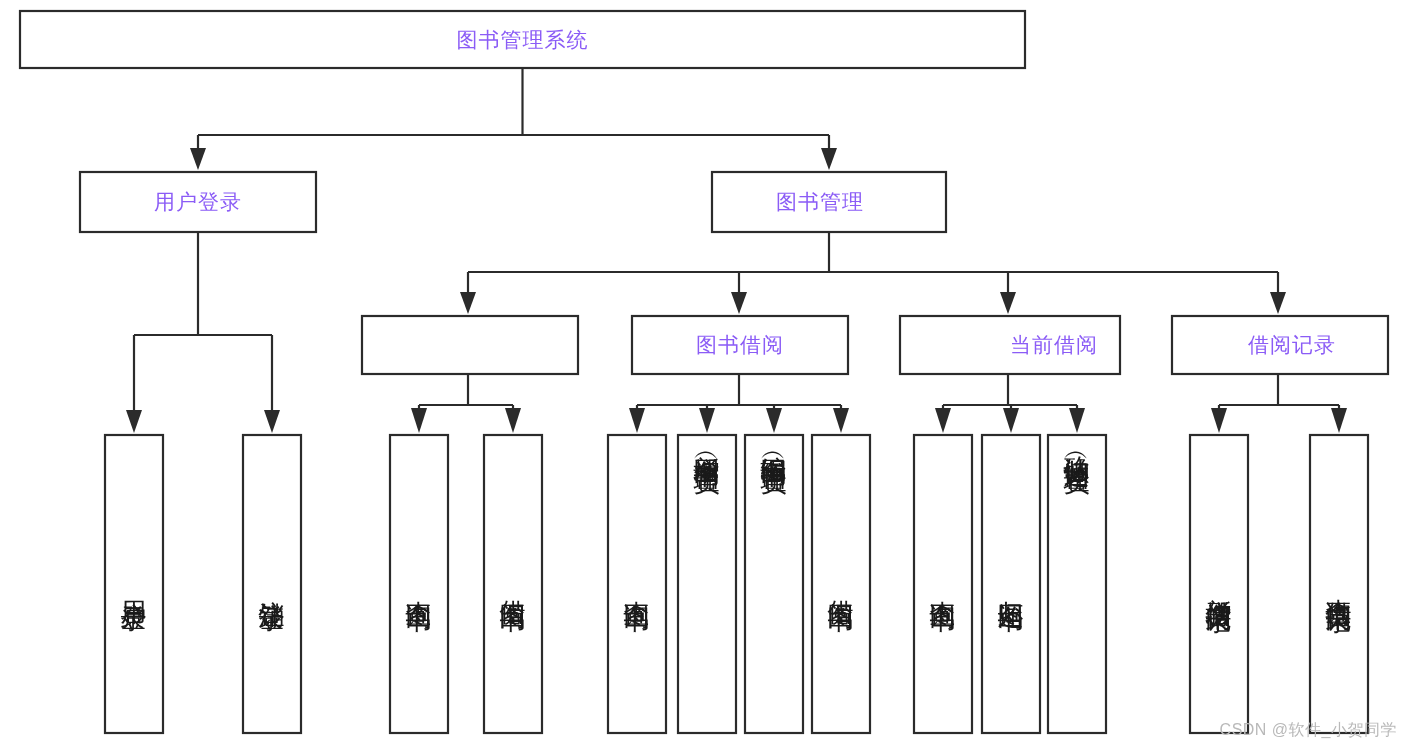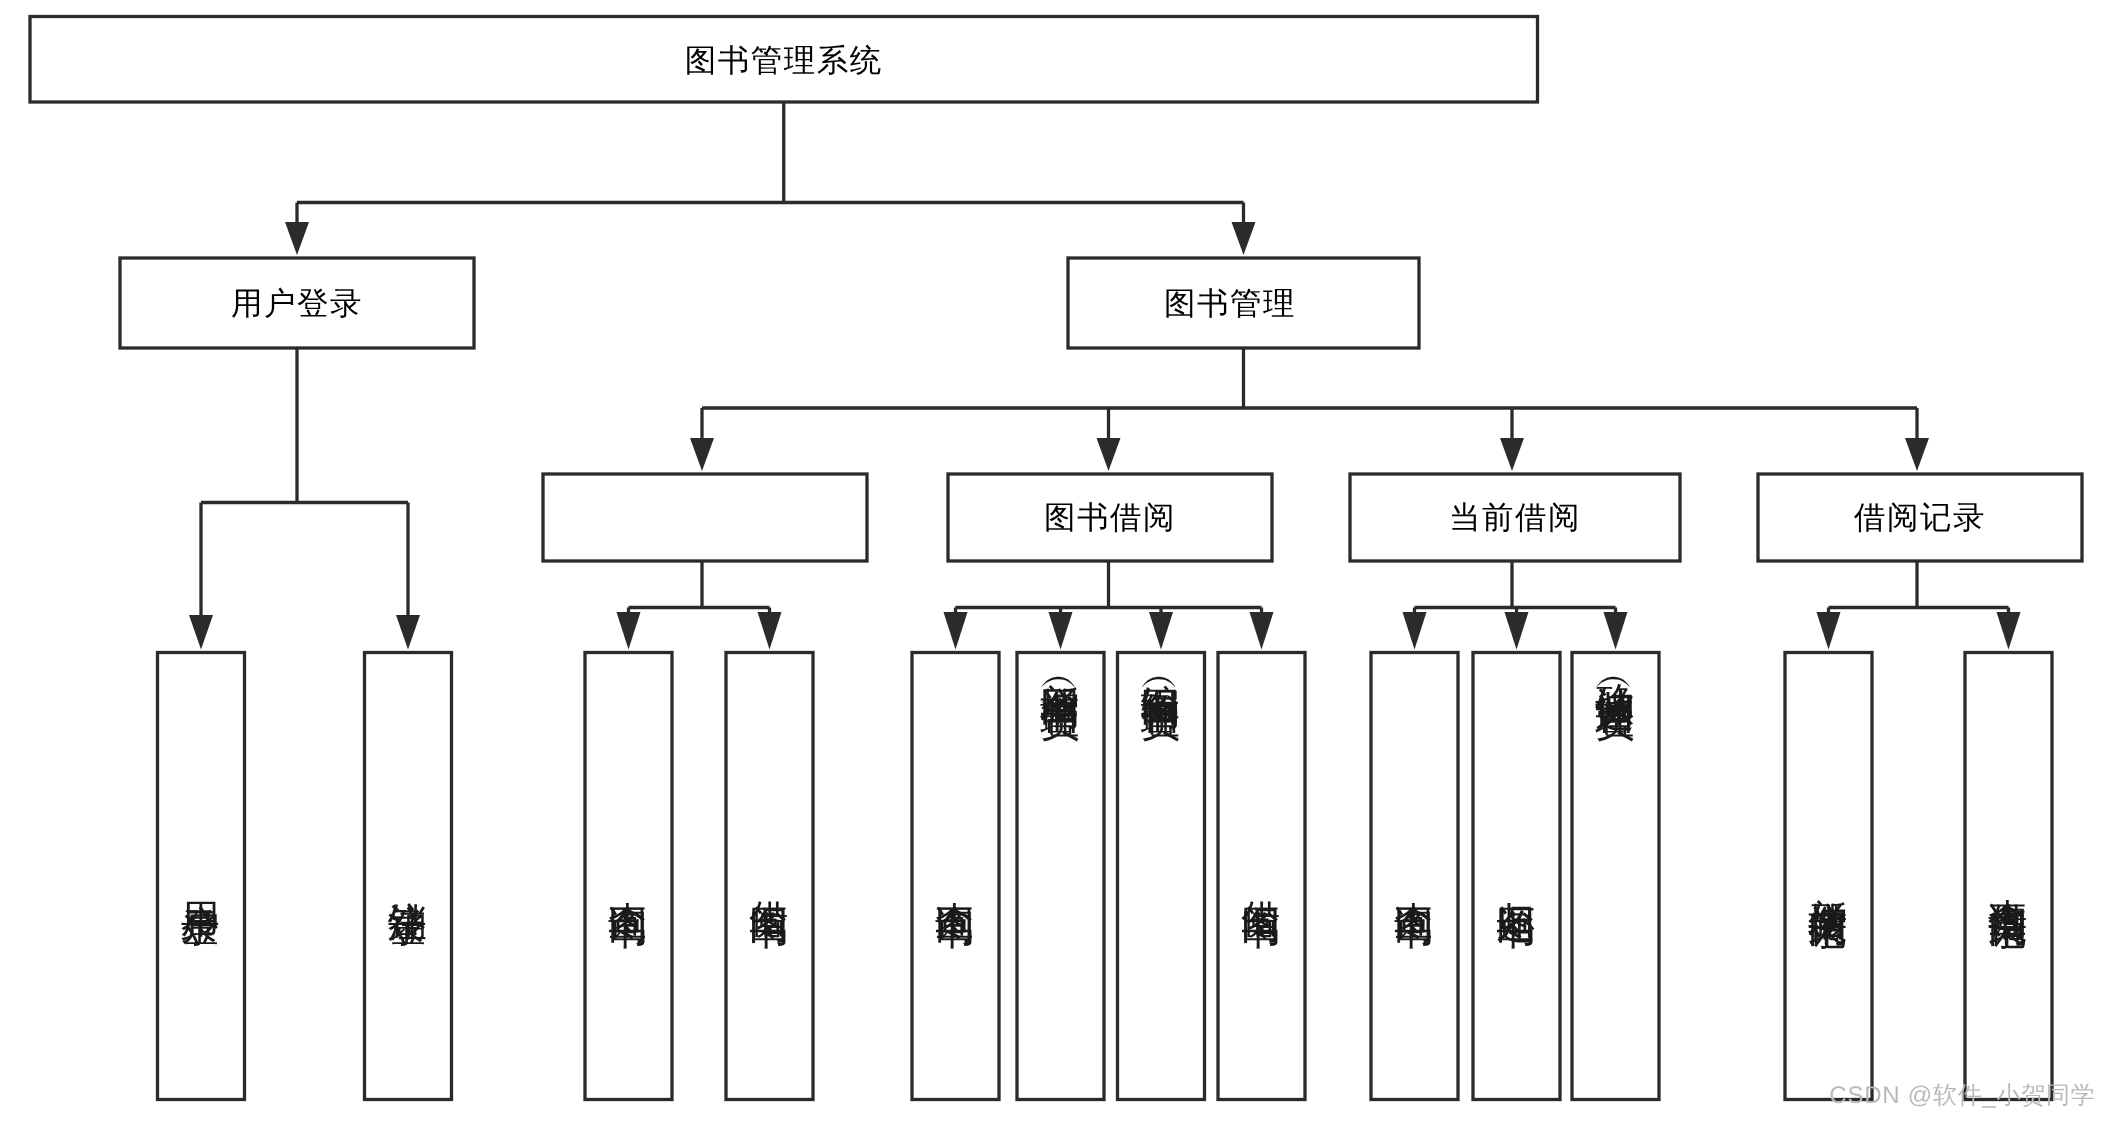--- a/index.html
+++ b/index.html
@@ -62,21 +62,21 @@
   .horiz-text-wrap {
     position: absolute;
     display: flex;
     align-items: center;
     justify-content: center;
     pointer-events: none;
   }
   .horiz-text {
     font-family: "Liberation Sans", sans-serif;
     font-size: 21px;
-    color: #000000;
+    color: #8b5cf6;
     letter-spacing: 1px;
     white-space: nowrap;
   }
   #watermark {
     position: absolute;
     right: 8px;
     bottom: 6px;
     font-family: "Liberation Sans", sans-serif;
     font-size: 16px;
     color: #b9b9b9;
@@ -200,25 +200,25 @@
 
   <div class="horiz-text-wrap" style="left:712px; top:172px; width:216px; height:60px;">
     <span class="horiz-text">图书管理</span>
   </div>
 
 
   <div class="horiz-text-wrap" style="left:632px; top:316px; width:216px; height:58px;align-items:center;">
     <span class="horiz-text">图书借阅</span>
   </div>
 
-  <div class="horiz-text-wrap" style="left:900px; top:316px; width:220px; height:58px;">
+  <div class="horiz-text-wrap" style="left:944px; top:316px; width:220px; height:58px;">
     <span class="horiz-text">当前借阅</span>
   </div>
 
-  <div class="horiz-text-wrap" style="left:1172px; top:316px; width:216px; height:58px;">
+  <div class="horiz-text-wrap" style="left:1172px; top:316px; width:216px; height:58px;padding-left:12px;">
     <span class="horiz-text">借阅记录</span>
   </div>
 
   <div class="vert-text-wrap" style="left:105px; top:435px; width:58px; height:298px;">
     <span class="vert-text">用户登录</span>
   </div>
 
   <div class="vert-text-wrap" style="left:243px; top:435px; width:58px; height:298px;">
     <span class="vert-text">注销登录</span>
   </div>

